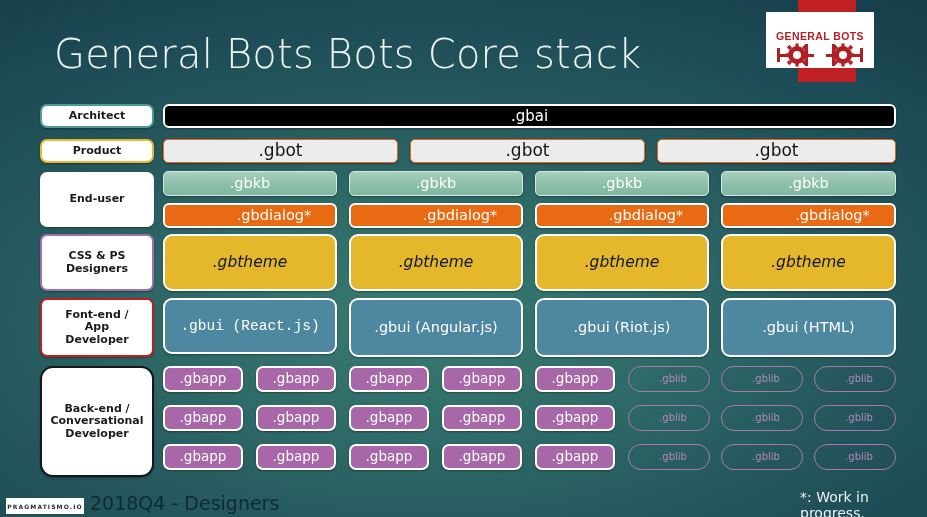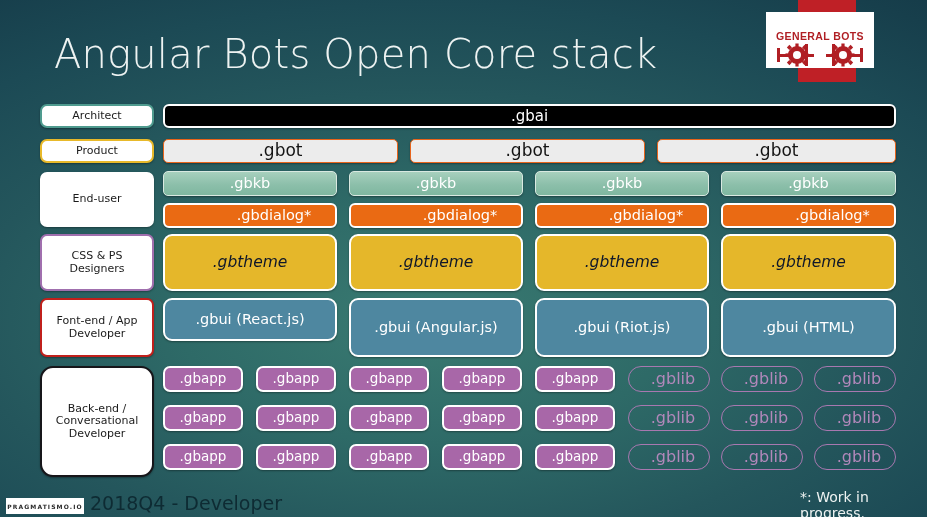--- a/index.html
+++ b/index.html
@@ -42,21 +42,22 @@
     text-align:center;color:#ffffff;
     font-family:"DejaVu Sans","Liberation Sans",sans-serif;
     font-weight:400;line-height:1.12;
     box-shadow:0 1px 2px rgba(0,0,0,.35);
   }
   
   .role{
     background:#ffffff;color:#1b1b1b;
     border:2px solid #888;border-radius:7px;
     font-size:11px;font-family:"DejaVu Sans","Liberation Sans",sans-serif;
-    padding:0 6px;
+    padding:0 12px;
+    font-weight:bold;
   }
   .role.r-architect{border-color:#4f9b8f;}
   .role.r-product{border-color:#e8b92a;}
   .role.r-enduser{border-color:#ffffff;}
   .role.r-designers{border-color:#a06fae;}
   .role.r-frontend{border-color:#c0201c;}
   .role.r-backend{border-color:#17161a;border-radius:13px;}
 
   
   .gbai{
@@ -83,21 +84,21 @@
   .gbui{
     background:#4e87a0;border:2px solid #ffffff;border-radius:9px;
     color:#ffffff;font-size:14.5px;
   }
   .gbapp{
     background:#a867a8;border:2px solid #ffffff;border-radius:7px;
     color:#ffffff;font-size:13.5px;
   }
   .gblib{
     background:transparent;border:1.5px solid #a878b0;border-radius:13px;
-    color:#b288bb;font-size:16px;box-shadow:none;padding-left:8px;
+    color:#b288bb;font-size:10px;box-shadow:none;padding-left:8px;
   }
   
   #footer-logo{
     position:absolute;left:6px;top:498px;width:78px;height:16px;
     background:#ffffff;display:flex;align-items:center;justify-content:center;
   }
   #footer-logo span{
     font-size:6px;letter-spacing:1.1px;color:#2a2a2a;font-weight:bold;
     font-family:"DejaVu Sans","Liberation Sans",sans-serif;
   }
@@ -151,21 +152,21 @@
           <rect x="-9.4" y="-9.4" width="3.6" height="3.6" transform="rotate(45 -7.6 -7.6)"></rect>
           <rect x="5.8" y="-9.4" width="3.6" height="3.6" transform="rotate(45 7.6 -7.6)"></rect>
           <rect x="-9.4" y="5.8" width="3.6" height="3.6" transform="rotate(45 -7.6 7.6)"></rect>
           <rect x="5.8" y="5.8" width="3.6" height="3.6" transform="rotate(45 7.6 7.6)"></rect>
           <circle cx="0" cy="0" r="4" fill="#ffffff"></circle>
         </g>
       </g>
     </svg>
   </div>
 
-  <div id="title">Angular Bots Open Core stack</div>
+  <div id="title">General Bots Bots Core stack</div>
 
   <div class="box role r-architect" style="left:40px;top:104px;width:114px;height:24px;">Architect</div>
   <div class="box role r-product" style="left:40px;top:139px;width:114px;height:24px;">Product</div>
   <div class="box role r-enduser" style="left:40px;top:172px;width:114px;height:55px;">End-user</div>
   <div class="box role r-designers" style="left:40px;top:234px;width:114px;height:57px;white-space:pre-line;">CSS &amp; PS
 Designers</div>
   <div class="box role r-frontend" style="left:40px;top:298px;width:114px;height:59px;white-space:pre-line;">Font-end / App
 Developer</div>
   <div class="box role r-backend" style="left:40px;top:366px;width:114px;height:111px;white-space:pre-line;">Back-end  /
 Conversational
@@ -185,21 +186,21 @@
   <div class="box gbdialog" style="left:163px;top:203px;width:174px;height:25px;">.gbdialog*</div>
   <div class="box gbdialog" style="left:349px;top:203px;width:174px;height:25px;">.gbdialog*</div>
   <div class="box gbdialog" style="left:535px;top:203px;width:174px;height:25px;">.gbdialog*</div>
   <div class="box gbdialog" style="left:721px;top:203px;width:175px;height:25px;">.gbdialog*</div>
 
   <div class="box gbtheme" style="left:163px;top:234px;width:174px;height:57px;">.gbtheme</div>
   <div class="box gbtheme" style="left:349px;top:234px;width:174px;height:57px;">.gbtheme</div>
   <div class="box gbtheme" style="left:535px;top:234px;width:174px;height:57px;">.gbtheme</div>
   <div class="box gbtheme" style="left:721px;top:234px;width:175px;height:57px;">.gbtheme</div>
 
-  <div class="box gbui" style="left:163px;top:298px;width:174px;height:43px;">.gbui (React.js)</div>
+  <div class="box gbui" style="left:163px;top:298px;width:174px;height:56px;font-family:Liberation Mono, monospace;">.gbui (React.js)</div>
   <div class="box gbui" style="left:349px;top:298px;width:174px;height:59px;">.gbui (Angular.js)</div>
   <div class="box gbui" style="left:721px;top:298px;width:175px;height:59px;">.gbui (HTML)</div>
   <div class="box gbui" style="left:535px;top:298px;width:174px;height:59px;">.gbui (Riot.js)</div>
 
   <div class="box gbapp" style="left:163px;top:366px;width:80px;height:26px;">.gbapp</div>
   <div class="box gbapp" style="left:256px;top:366px;width:80px;height:26px;">.gbapp</div>
   <div class="box gbapp" style="left:349px;top:366px;width:80px;height:26px;">.gbapp</div>
   <div class="box gbapp" style="left:442px;top:366px;width:80px;height:26px;">.gbapp</div>
   <div class="box gbapp" style="left:535px;top:366px;width:80px;height:26px;">.gbapp</div>
 
@@ -223,16 +224,16 @@
   <div class="box gblib" style="left:721px;top:405px;width:82px;height:26px;">.gblib</div>
   <div class="box gblib" style="left:814px;top:405px;width:82px;height:26px;">.gblib</div>
 
   <div class="box gblib" style="left:628px;top:444px;width:82px;height:26px;">.gblib</div>
   <div class="box gblib" style="left:721px;top:444px;width:82px;height:26px;">.gblib</div>
   <div class="box gblib" style="left:814px;top:444px;width:82px;height:26px;">.gblib</div>
 
   <div id="footer-logo">
     <span>PRAGMATISMO.IO</span>
   </div>
-  <div id="footer-text">2018Q4 - Developer</div>
+  <div id="footer-text">2018Q4 - Designers</div>
   <div id="wip">*: Work in progress.</div>
 
 </div>
 
 </body></html>

